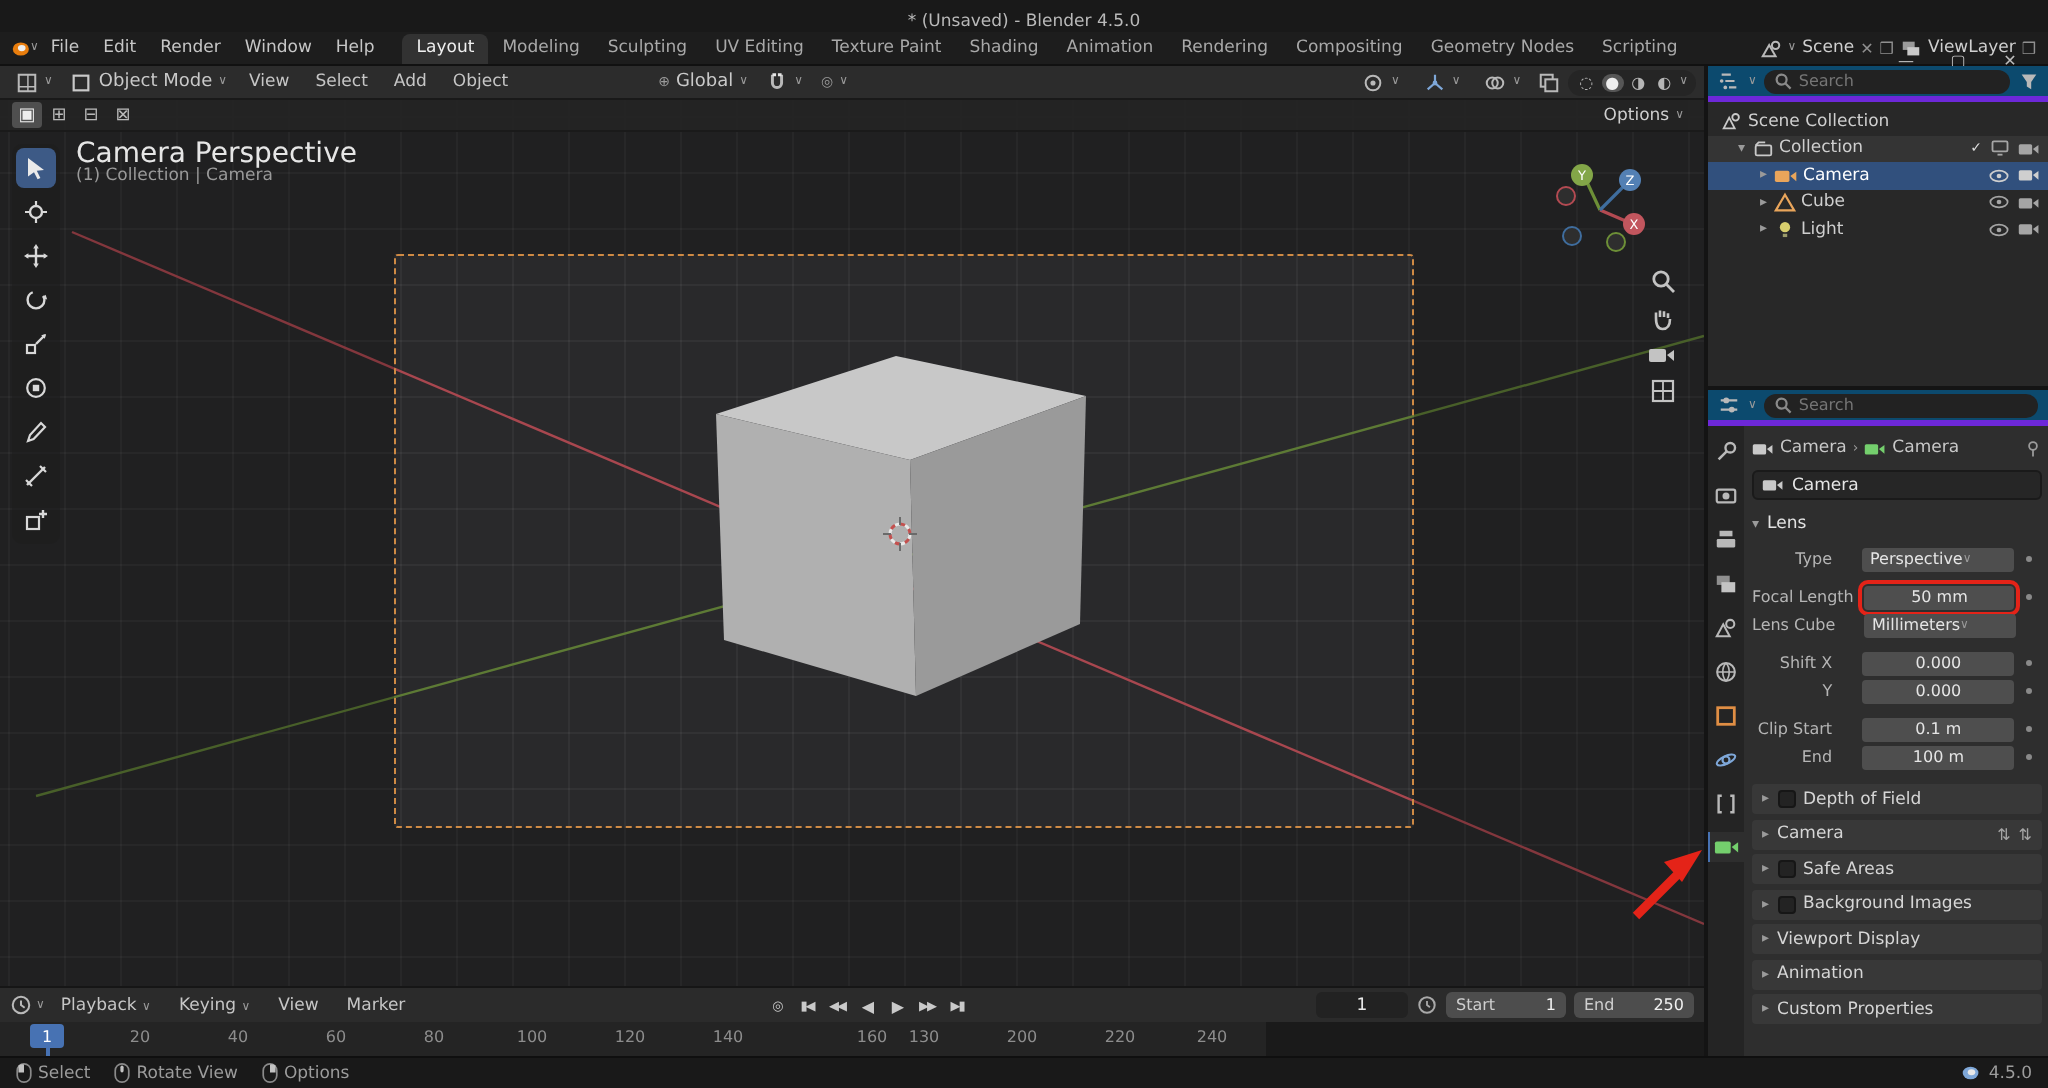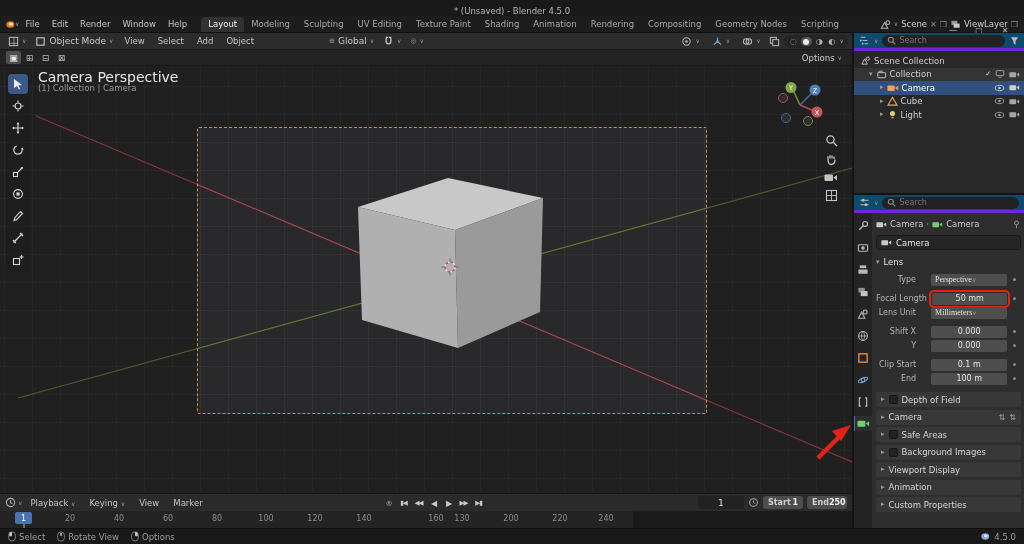--- a/index.html
+++ b/index.html
@@ -66,21 +66,21 @@
 
   
   .timeline { height:35px; display:flex; flex-direction:column; border-top:1px solid #161616; }
   .tl-header { position:relative; height:18px; background:#2b2b2b; display:flex; align-items:center; padding:0 5px; gap:2px; }
   .tl-center { position:absolute; left:382px; top:0; height:18px; display:flex; align-items:center; gap:2px; }
   .pb-btn { min-width:13px; height:13px; display:flex; align-items:center; justify-content:center; color:#c9c9c9;
     font-size:6.5px; letter-spacing:-1px; border-radius:2px; padding:0 1px; }
   .pb-btn.play { font-size:8px; }
   .tl-right { margin-left:auto; display:flex; align-items:center; gap:4px; }
   .frame-field { width:46px; height:13px; background:#222; border-radius:3px; display:flex; align-items:center; justify-content:center; color:#e8e8e8; font-size:8.5px; }
-  .range-field { width:40px; height:13px; background:#4d4d4d; border-radius:3px; display:flex; align-items:center; justify-content:space-between; padding:0 5px; font-size:8px;font-weight:bold; }
+  .range-field { width:60px; height:13px; background:#4d4d4d; border-radius:3px; display:flex; align-items:center; justify-content:space-between; padding:0 5px; font-size:8px; }
   .range-field .lab { color:#cfcfcf; } .range-field .val { color:#f0f0f0; }
   .tl-ruler { position:relative; height:17px; background:#242424; }
   .tick { position:absolute; top:3px; transform:translateX(-50%); color:#8d8d8d; font-size:8px; }
   .tl-shade { position:absolute; left:633px; right:0; top:0; bottom:0; background:rgba(0,0,0,0.28); }
   .playhead { position:absolute; left:15px; top:1px; width:17px; }
   .playhead .ph-box { width:17px; height:12px; background:#4772b3; border-radius:2px; color:#fff; font-size:8px; display:flex; align-items:center; justify-content:center; }
   .playhead .ph-line { width:2px; height:4px; background:#4772b3; margin:0 auto; }
 
   
   .outliner { height:160px; display:flex; flex-direction:column; background:#282828; }
@@ -102,21 +102,21 @@
   .pr-tab.active { background:#2e2e2e; border-left:1px solid #4772b3; }
   .pr-content { flex:1; padding:4px 3px 0 4px; overflow:hidden; }
   .crumb { display:flex; align-items:center; gap:3px; height:14px; font-size:8.5px; color:#c9c9c9; margin-bottom:4px; }
   .name-field { height:15px; background:#262626; border:1px solid #1a1a1a; border-radius:3px; display:flex; align-items:center; gap:4px; padding:0 4px; margin-bottom:5px; }
   .name-field input { flex:1; background:transparent; border:none; outline:none; color:#e6e6e6; font-size:8.5px; font-family:"DejaVu Sans",sans-serif; }
   .sec-head { display:flex; align-items:center; gap:4px; height:14px; font-size:8.5px; color:#e3e3e3; margin-bottom:4px; }
   .p-row { display:flex; align-items:center; height:13px; margin-bottom:1px; }
   .p-row.gap { margin-top:6px; }
   .p-label { width:56px; text-align:right; padding-right:15px; color:#b5b5b5; font-size:8px; white-space:nowrap; }
   .p-field { width:78px; height:12px; background:#4e4e4e; border-radius:2px; display:flex; align-items:center; justify-content:center; color:#e5e5e5; font-size:8px; position:relative; }
-  .p-field.drop { justify-content:flex-start; padding:0 4px;font-family:Liberation Serif, serif; }
+  .p-field.drop { justify-content:flex-start; padding:0 4px; }
   .p-field.red-ring { outline:2px solid #e42318; outline-offset:1px; }
   .p-dot { width:14px; display:flex; justify-content:center; }
   .p-dot i { width:3px; height:3px; border-radius:50%; background:#8a8a8a; }
   .sec { display:flex; align-items:center; height:15px; background:#383838; border-radius:2px; margin-bottom:2.5px; padding:0 5px; gap:4px; font-size:8.5px; color:#d6d6d6; }
   .sec .chk { width:9px; height:9px; background:#232323; border:1px solid #161616; border-radius:2px; }
   .sec .right { margin-left:auto; display:flex; gap:4px; color:#a5a5a5; font-size:8px; align-items:center; }
   .first-secs { margin-top:7px; }
 
   
   .statusbar { position:absolute; top:528px; left:0; width:1024px; height:16px; background:#191919; border-top:1px solid #0f0f0f;
@@ -676,21 +676,21 @@
             </div>
 
             <div class="p-row gap">
               <span class="p-label">Focal Length</span>
               <div class="p-field red-ring">50 mm</div>
               <span class="p-dot">
                   <i></i>
                 </span>
             </div>
             <div class="p-row">
-              <span class="p-label">Lens Unit</span>
+              <span class="p-label">Lens Cube</span>
               <div class="p-field drop">
                 <span>Millimeters</span>
                 <span class="crt">∨</span>
               </div>
               <span class="p-dot"></span>
             </div>
 
             <div class="p-row gap">
               <span class="p-label">Shift X</span>
               <div class="p-field">0.000</div>

